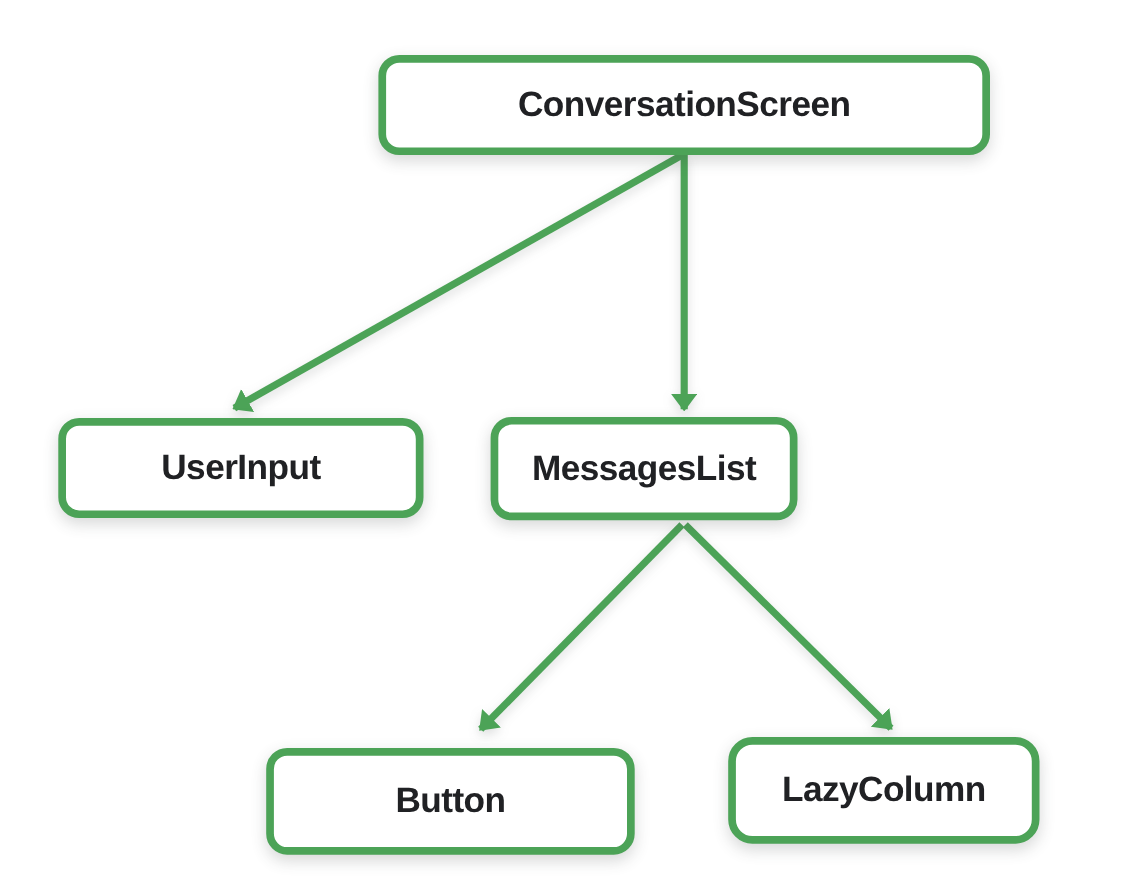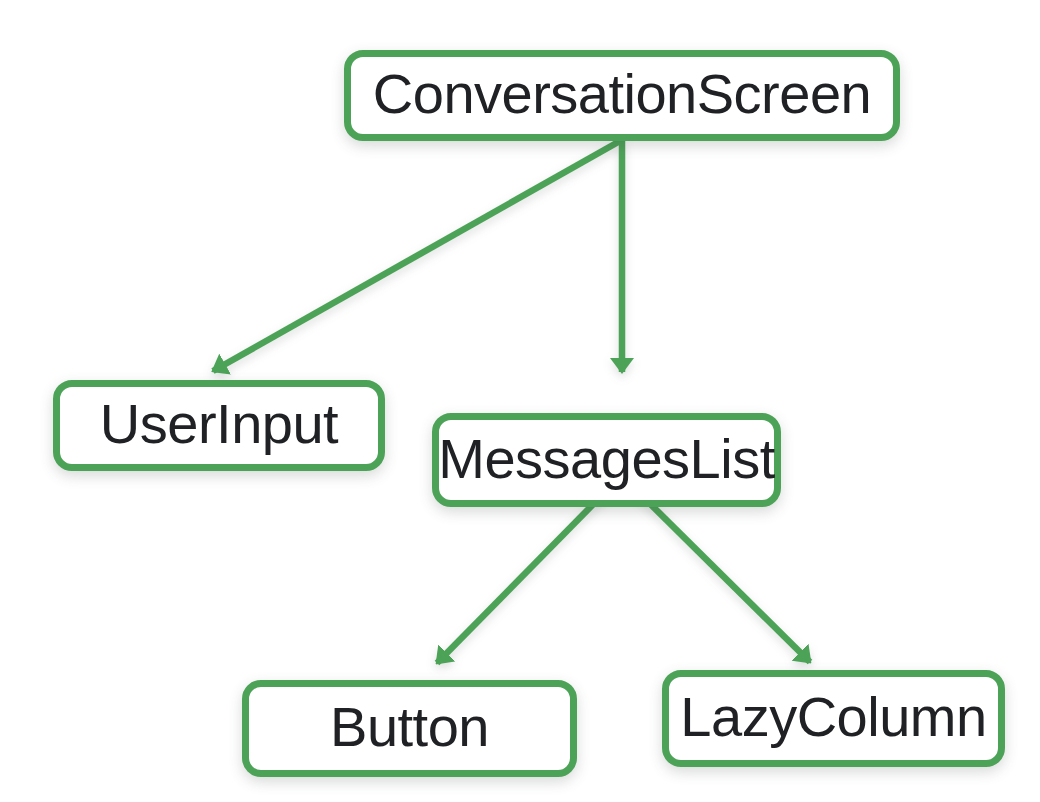--- a/index.html
+++ b/index.html
@@ -35,32 +35,32 @@
     background: #ffffff;
     border: 7px solid var(--accent);
     border-radius: 19px;
     box-shadow: 0 5px 14px rgba(60,64,67,0.20);
     display: flex;
     align-items: center;
     justify-content: center;
   }
   .node-label {
     color: var(--text);
-    font-size: 56px;
-    font-weight: 400;
+    font-size: 32px;
+    font-weight: 700;
     letter-spacing: -0.5px;
     white-space: nowrap;
     line-height: 1;
     padding-bottom: 3px;
   }
   #node-conversation-screen { left: 344px; top: 50px;  width: 556px; height: 91px; }
   #node-user-input          { left: 53px;  top: 380px; width: 332px; height: 91px; }
-  #node-messages-list       { left: 432px; top: 379px; width: 349px; height: 94px; margin-top: 34px; }
+  #node-messages-list       { left: 446px; top: 379px; width: 279px; height: 94px; }
   #node-button              { left: 242px; top: 680px; width: 335px; height: 97px; }
-  #node-lazy-column         { left: 662px; top: 670px; width: 343px; height: 97px; }
+  #node-lazy-column         { left: 662px; top: 670px; width: 283px; height: 97px; border-radius: 22px; }
 </style>
 </head>
 <body>
 
 <div class="canvas">
 
   <svg class="edges" viewBox="0 0 1040 802" xmlns="http://www.w3.org/2000/svg">
     <defs>
       <marker id="arrowhead" markerUnits="userSpaceOnUse" viewBox="0 0 16 24" refX="14" refY="12" markerWidth="16" markerHeight="24" orient="auto">
         <path d="M0,0 L16,12 L0,24 z" fill="#4CA357"></path>

